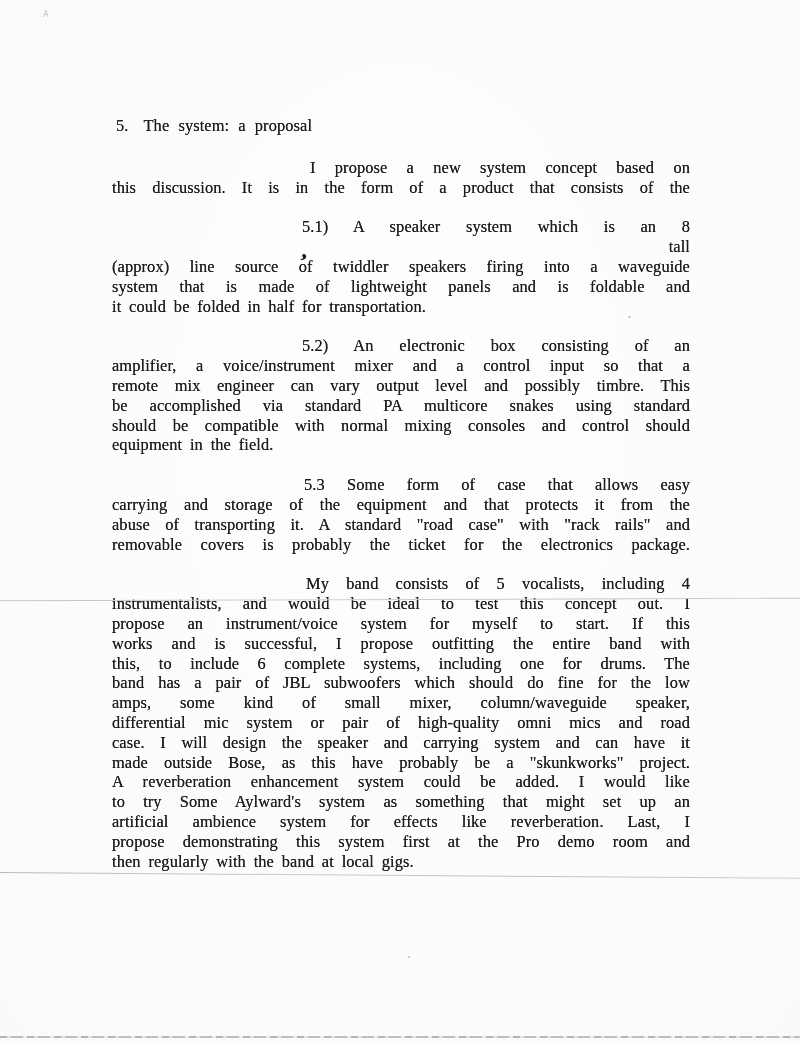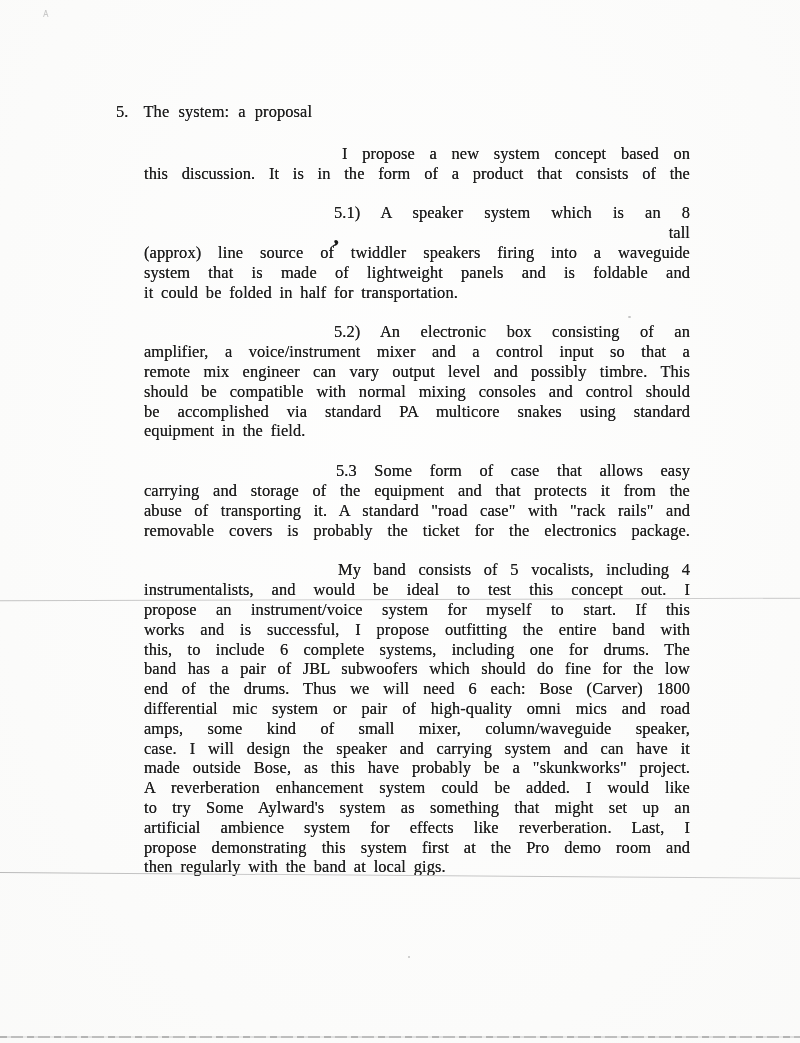--- a/index.html
+++ b/index.html
@@ -27,35 +27,34 @@
     left: 112px;
     top: 102px;
     width: 578px;
     font-size: 16.4px;
     line-height: 19.8px;
     letter-spacing: 0.1px;
     word-spacing: 0.22em;
     text-shadow: 0 0 0.45px rgba(25,25,25,0.85);
   }
   .heading {
-    margin: 0 0 22px 4px;
+    margin: 14px 0 22px 4px;
     white-space: nowrap;
   }
   .heading .htitle {
     margin-left: 15px;
     word-spacing: 0.3em;
   }
   .para {
     margin: 0 0 20px 0;
   }
   .line {
     text-align: justify;
     text-align-last: justify;
     min-height: 19.8px;
-    margin-left: 32px;
   }
   .line.short {
     text-align-last: left;
   }
   .para .line:first-child {
     text-indent: var(--indent, 0px);
   }
   .handmark {
     display: inline-block;
     position: relative;
@@ -129,40 +128,39 @@
         <div class="para" style="--indent: 190px;">
           <div class="line"><span>5.1) A speaker system which is an 8</span><span class="handmark">ʼ</span><span> tall</span></div>
           <div class="line">(approx) line source of twiddler speakers firing into a waveguide</div>
           <div class="line">system that is made of lightweight panels and is foldable and</div>
           <div class="line short">it could be folded in half for transportation.</div>
         </div>
         <div class="para" style="--indent: 190px;">
           <div class="line">5.2) An electronic box consisting of an</div>
           <div class="line">amplifier, a voice/instrument mixer and a control input so that a</div>
           <div class="line">remote mix engineer can vary output level and possibly timbre. This</div>
+          <div class="line">be accomplished via standard PA multicore snakes using standard</div>
           <div class="line">should be compatible with normal mixing consoles and control should</div>
-          <div class="line">be accomplished via standard PA multicore snakes using standard</div>
           <div class="line short">equipment in the field.</div>
         </div>
         <div class="para" style="--indent: 192px;">
           <div class="line">5.3 Some form of case that allows easy</div>
           <div class="line">carrying and storage of the equipment and that protects it from the</div>
           <div class="line">abuse of transporting it. A standard "road case" with "rack rails" and</div>
           <div class="line">removable covers is probably the ticket for the electronics package.</div>
         </div>
         <div class="para" style="--indent: 194px;">
           <div class="line">My band consists of 5 vocalists, including 4</div>
           <div class="line">instrumentalists, and would be ideal to test this concept out. I</div>
           <div class="line">propose an instrument/voice system for myself to start. If this</div>
           <div class="line">works and is successful, I propose outfitting the entire band with</div>
           <div class="line">this, to include 6 complete systems, including one for drums. The</div>
           <div class="line">band has a pair of JBL subwoofers which should do fine for the low</div>
-          <div class="line">end of the drums. Thus we will need 6 each: Bose (Carver) 1800</div>
+          <div class="line">amps, some kind of small mixer, column/waveguide speaker,</div>
           <div class="line">differential mic system or pair of high-quality omni mics and road</div>
-          <div class="line">amps, some kind of small mixer, column/waveguide speaker,</div>
           <div class="line">case. I will design the speaker and carrying system and can have it</div>
           <div class="line">made outside Bose, as this have probably be a "skunkworks" project.</div>
           <div class="line">A reverberation enhancement system could be added. I would like</div>
           <div class="line">to try Some Aylward's system as something that might set up an</div>
           <div class="line">artificial ambience system for effects like reverberation. Last, I</div>
           <div class="line">propose demonstrating this system first at the Pro demo room and</div>
           <div class="line short">then regularly with the band at local gigs.</div>
         </div>
       </div>
   </div>

